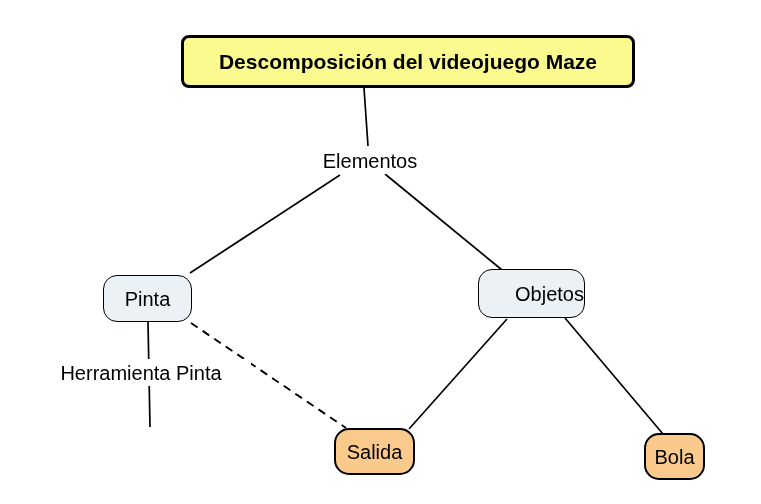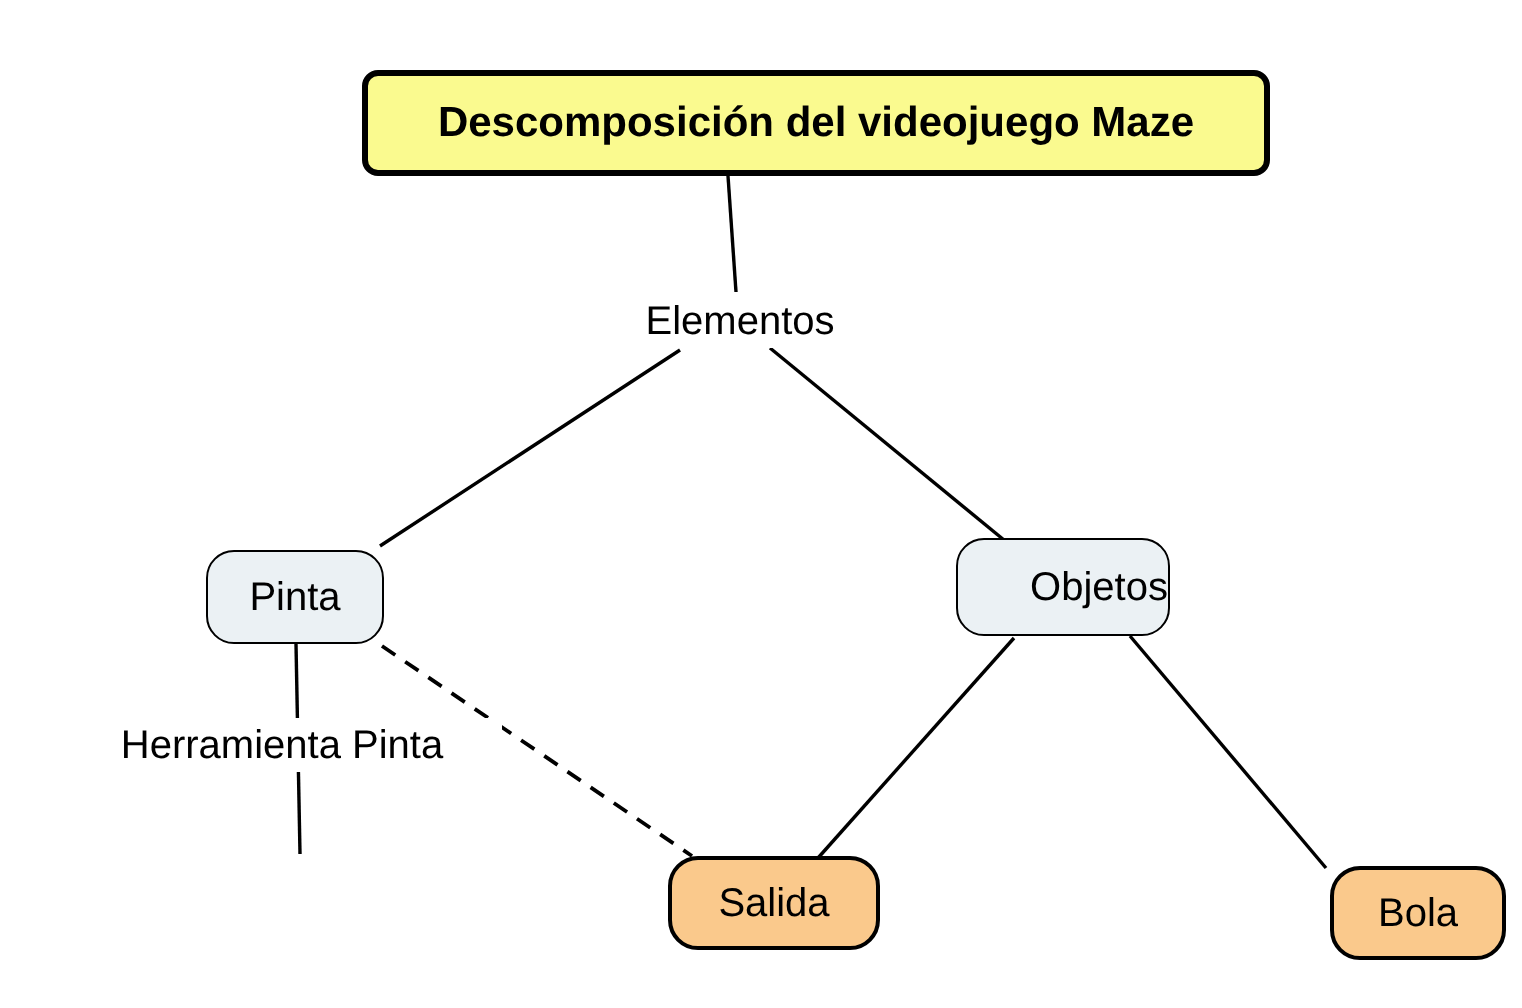--- a/index.html
+++ b/index.html
@@ -64,22 +64,22 @@
     line-height:1;
     color:var(--text);
     background:var(--background);
     white-space:nowrap;
   }
   
   #n-title     {left:133px; top:35px;  width:454px; height:53px;}
   #n-fondo     {left:103px; top:275px; width:89px;  height:47px;}
   #n-objetos   {left:478px; top:269px; width:107px; height:49px;padding-left:36px;}
   #n-laberinto {left:87px;  top:426px; width:125px; height:48px;}
-  #n-salida    {left:334px; top:428px; width:106px;  height:47px;}
-  #n-bola      {left:665px; top:433px; width:88px;  height:47px;}
+  #n-salida    {left:334px; top:428px; width:81px;  height:47px;}
+  #n-bola      {left:644px; top:433px; width:61px;  height:47px;}
   #l-elementos {left:290px; top:148px; width:160px; height:26px;}
   #l-pinta     {left:31px;  top:359px; width:220px; height:27px;}
 </style>
 </head>
 <body>
 
 <div class="canvas">
 
   <svg class="edges" width="761" height="504" viewBox="0 0 761 504">
     <line x1="364" y1="88" x2="368" y2="146" stroke="#000" stroke-width="1.7"></line>

